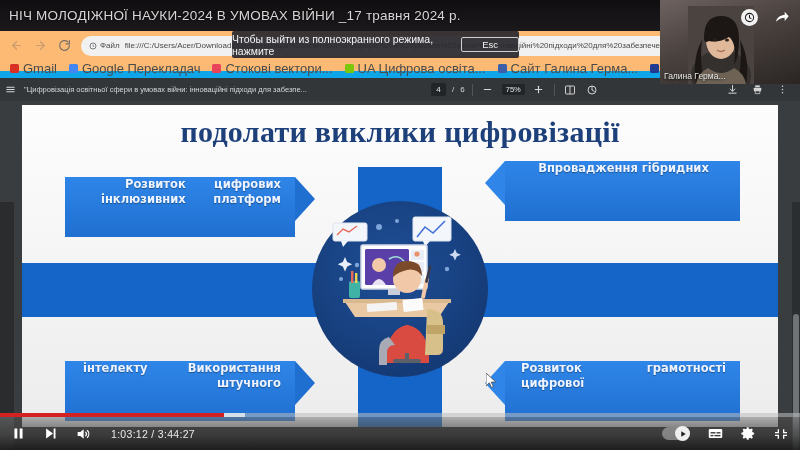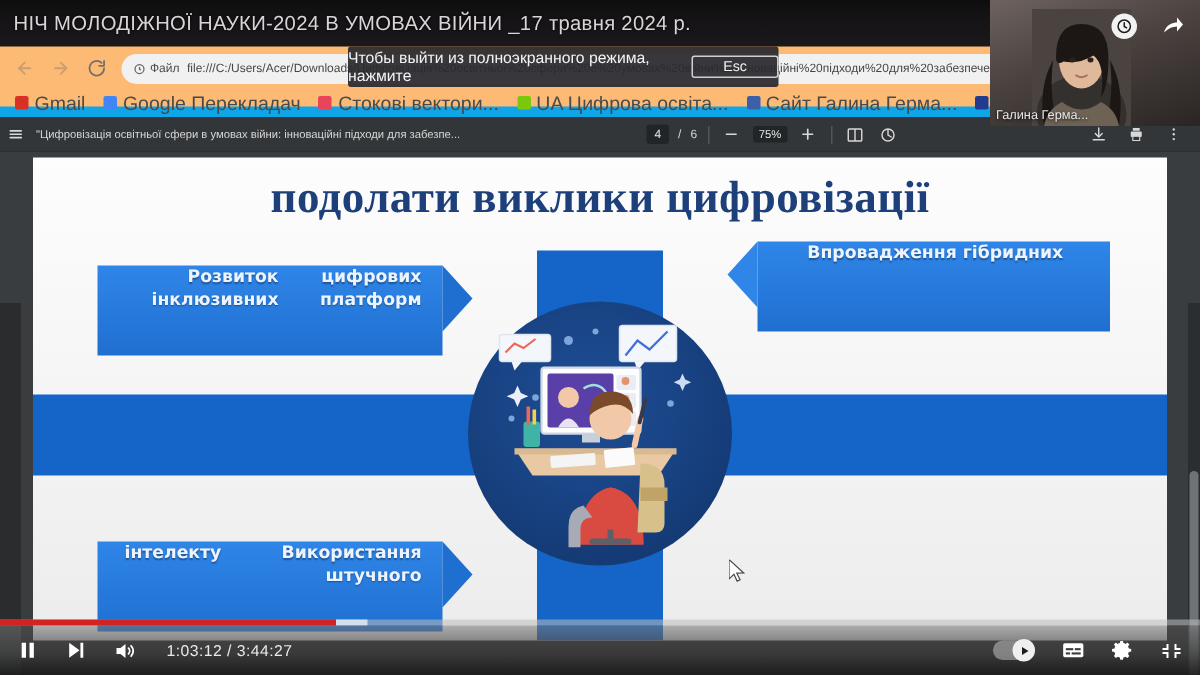--- a/index.html
+++ b/index.html
@@ -405,20 +405,24 @@
         <div class="banner b-tl">
           <span class="ln">Розвиток інклюзивних</span>
           <span class="ln">цифрових платформ</span>
         </div>
         <div class="banner b-tr">
           <span class="ln">Впровадження гібридних</span>
         </div>
         <div class="banner b-bl">
           <span class="ln">інтелекту</span>
           <span class="ln">Використання штучного</span>
+        </div>
+        <div class="banner b-br">
+          <span class="ln">Розвиток цифрової</span>
+          <span class="ln">грамотності</span>
         </div>
       </div>
 
       <div class="cursor-arrow">
         <svg width="11" height="15" viewBox="0 0 11 15">
             <path d="M0 0 L0 13 L3.3 9.8 L5.4 14.4 L7.4 13.5 L5.2 9.1 L9.8 9z" fill="#fff" stroke="#4a4a4a" stroke-width=".8"></path>
           </svg>
       </div>
 
       <div class="pdf-scroll-right">

